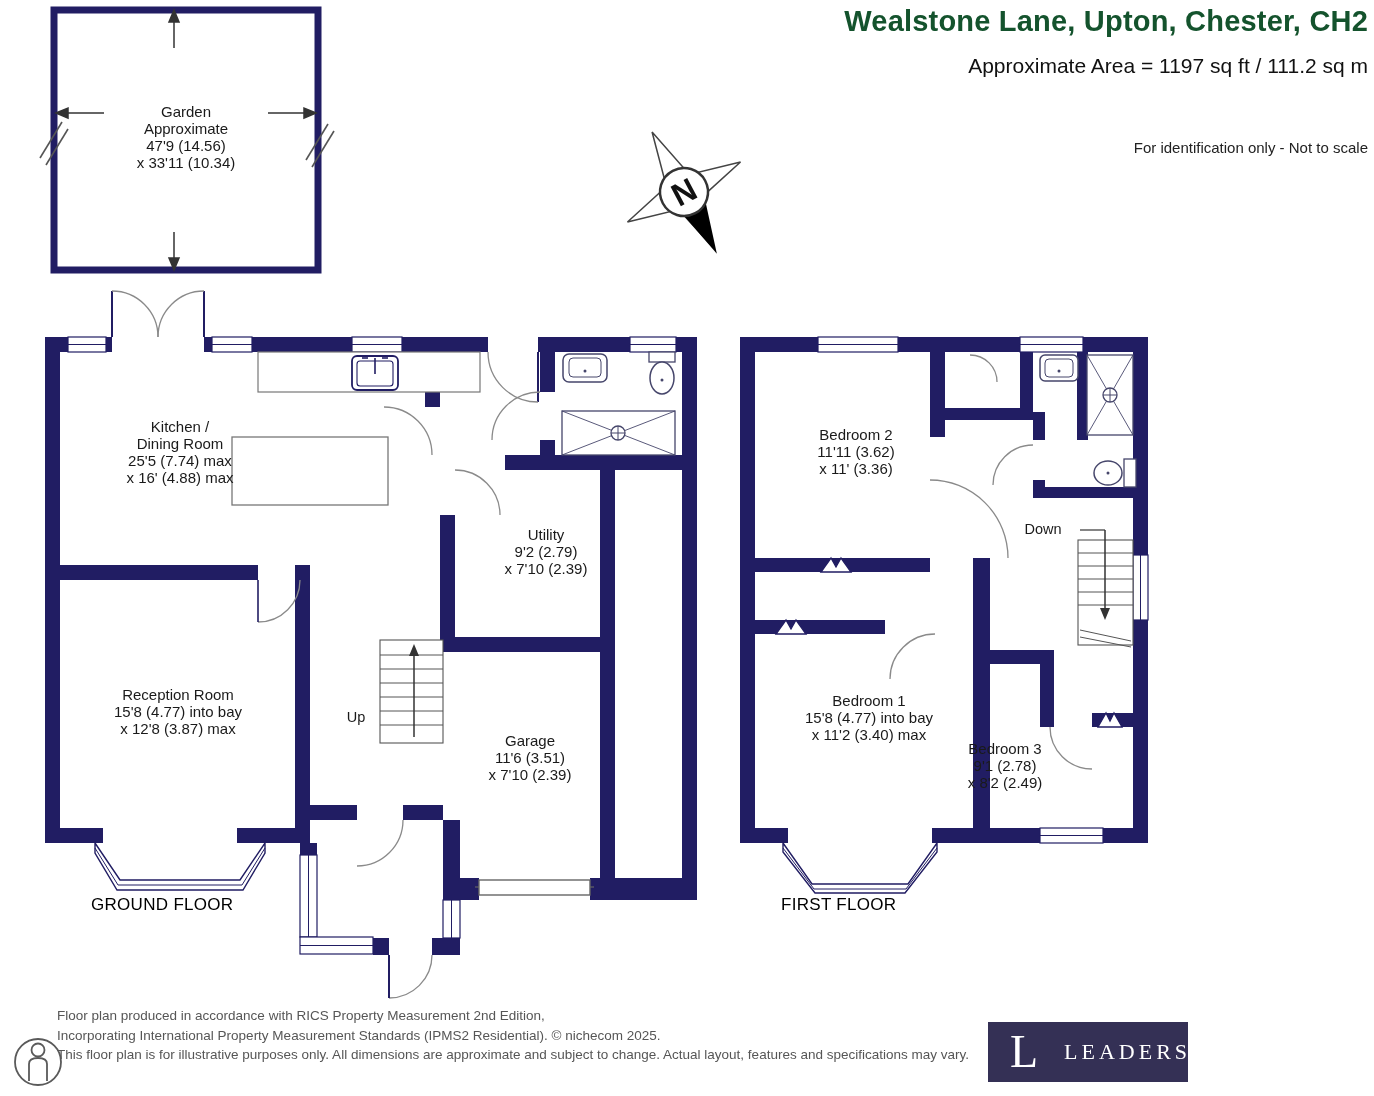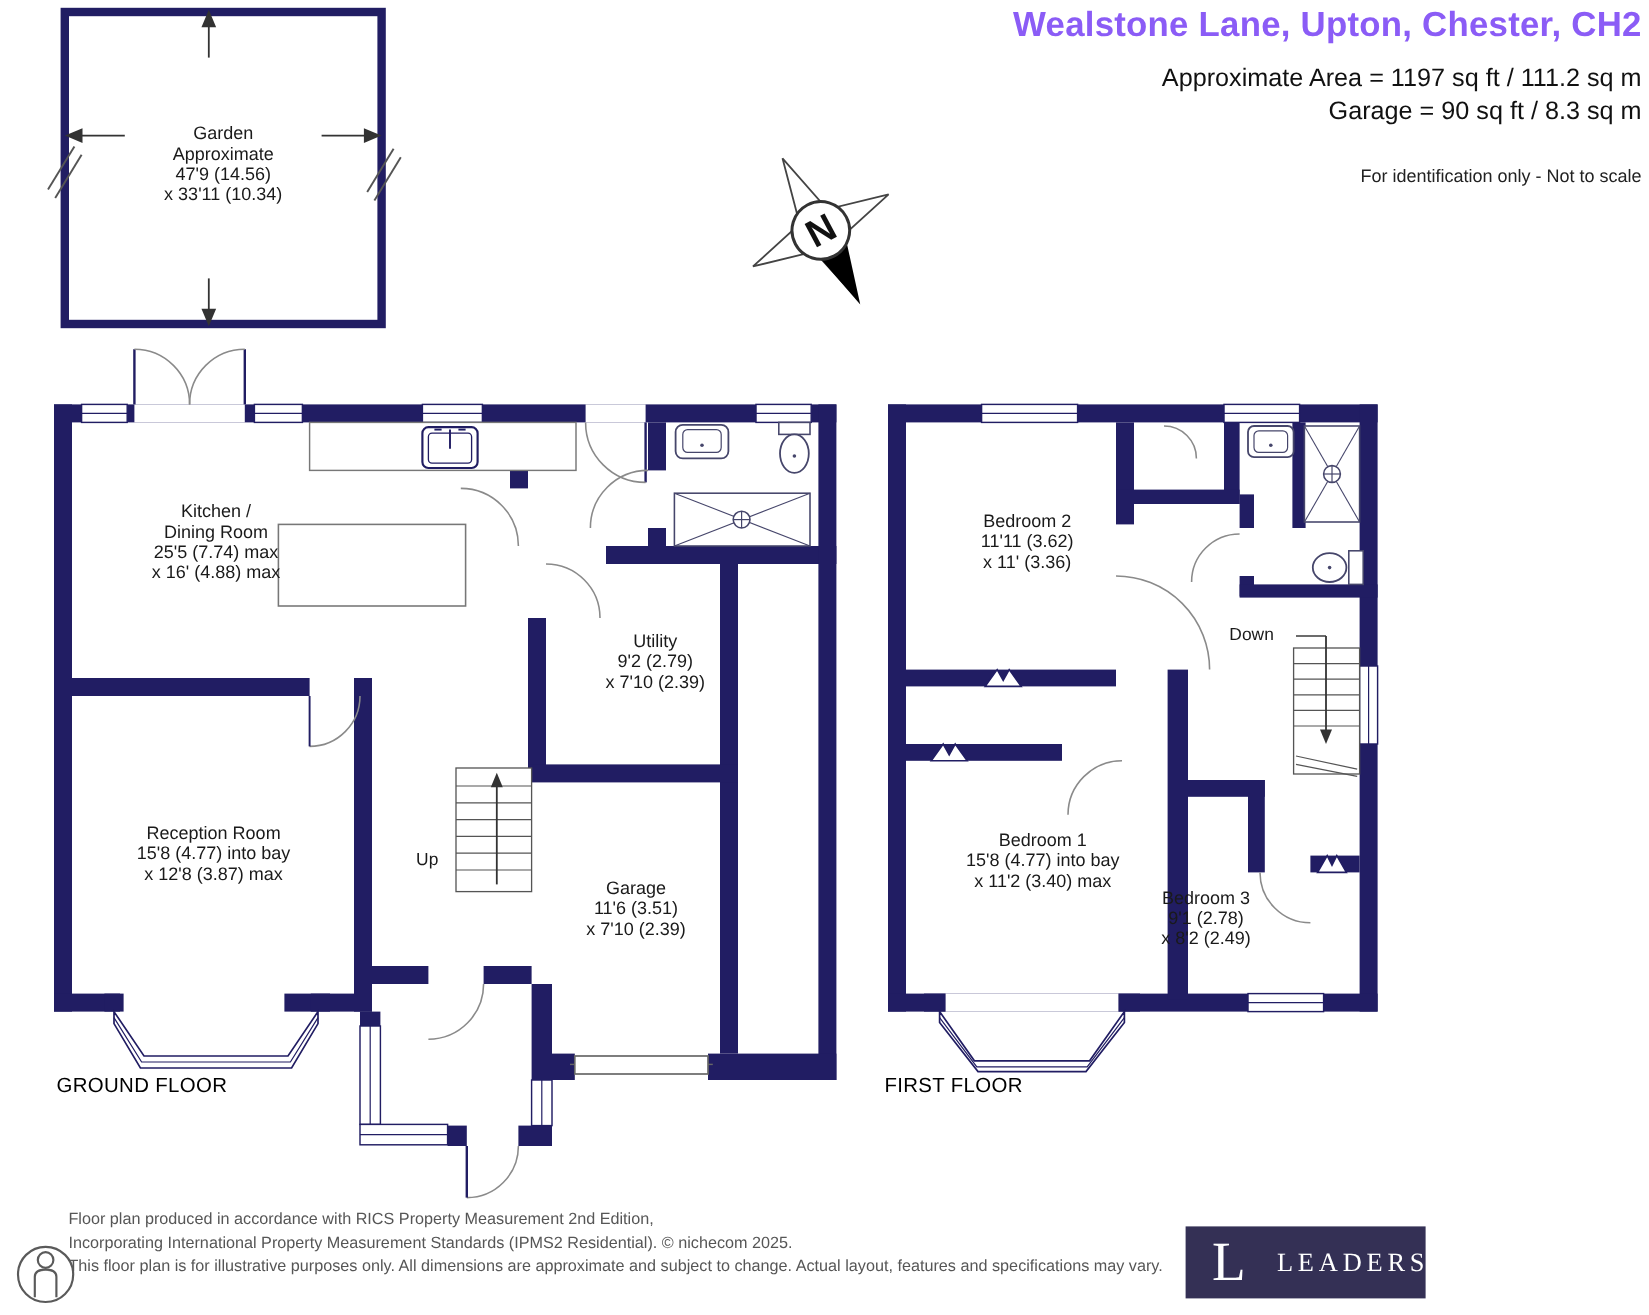--- a/index.html
+++ b/index.html
@@ -1,24 +1,24 @@
 <!DOCTYPE html>
 <html><head>
 <meta charset="utf-8">
 <style>
   html,body{margin:0;padding:0;background:#fff;}
   body{width:1374px;height:1096px;position:relative;font-family:"Liberation Sans",sans-serif;overflow:hidden;}
   #plan-svg{position:absolute;left:0;top:0;width:1374px;height:1096px;}
   .abs{position:absolute;}
-  .hdr{right:6px;text-align:right;color:#8b5cf6;}
+  .hdr{right:6px;text-align:right;color:#14532d;}
   #title{top:5px;font-size:29px;font-weight:bold;letter-spacing:0.2px;}
   #area-block{top:52px;font-size:21px;line-height:27px;color:#111;}
   #scale-note{top:139px;font-size:15px;color:#222;}
   .room-lbl{position:absolute;transform:translateX(-50%);text-align:center;font-size:15px;line-height:17px;color:#1a1a1a;white-space:nowrap;}
-  .floor-lbl{position:absolute;font-size:17px;color:#000;letter-spacing:0.3px;}
+  .floor-lbl{position:absolute;font-size:17px;color:#000;letter-spacing:0.3px;margin-left:44px;}
   .stair-lbl{position:absolute;font-size:14.5px;color:#1a1a1a;text-align:center;}
   #footer{left:57px;top:1006px;font-size:13.5px;line-height:19.5px;color:#565656;}
   #logo{left:988px;top:1022px;width:200px;height:60px;display:flex;align-items:center;font-family:"Liberation Serif",serif;color:#fff;}
   #logo .big-l{font-size:46px;margin-left:22px;line-height:46px;}
   #logo .div{width:1px;height:38px;background:#7a74a0;margin:0 14px 0 12px;}
   #logo .word{font-size:22px;letter-spacing:4px;}
 </style>
 </head>
 <body>
 
@@ -273,21 +273,20 @@
   <g fill="none" stroke="#5a5a5a" stroke-width="1.8">
     <circle cx="38" cy="1062" r="23"></circle>
     <circle cx="38" cy="1050" r="6.5"></circle>
     <path d="M29,1081 L29,1064 Q29,1058 38,1058 Q47,1058 47,1064 L47,1081" stroke-linejoin="round"></path>
   </g>
 </svg>
 
 <div class="abs hdr" id="title">Wealstone Lane, Upton, Chester, CH2</div>
 <div class="abs hdr" id="area-block">
   <div>Approximate Area = 1197 sq ft / 111.2 sq m</div>
-  <div>Garage = 90 sq ft / 8.3 sq m</div>
 </div>
 <div class="abs hdr" id="scale-note">For identification only - Not to scale</div>
 
 <div class="room-lbl" style="left:186px;top:103px;">
   <div>Garden</div>
   <div>Approximate</div>
   <div>47'9 (14.56)</div>
   <div>x 33'11 (10.34)</div>
 </div>
 

